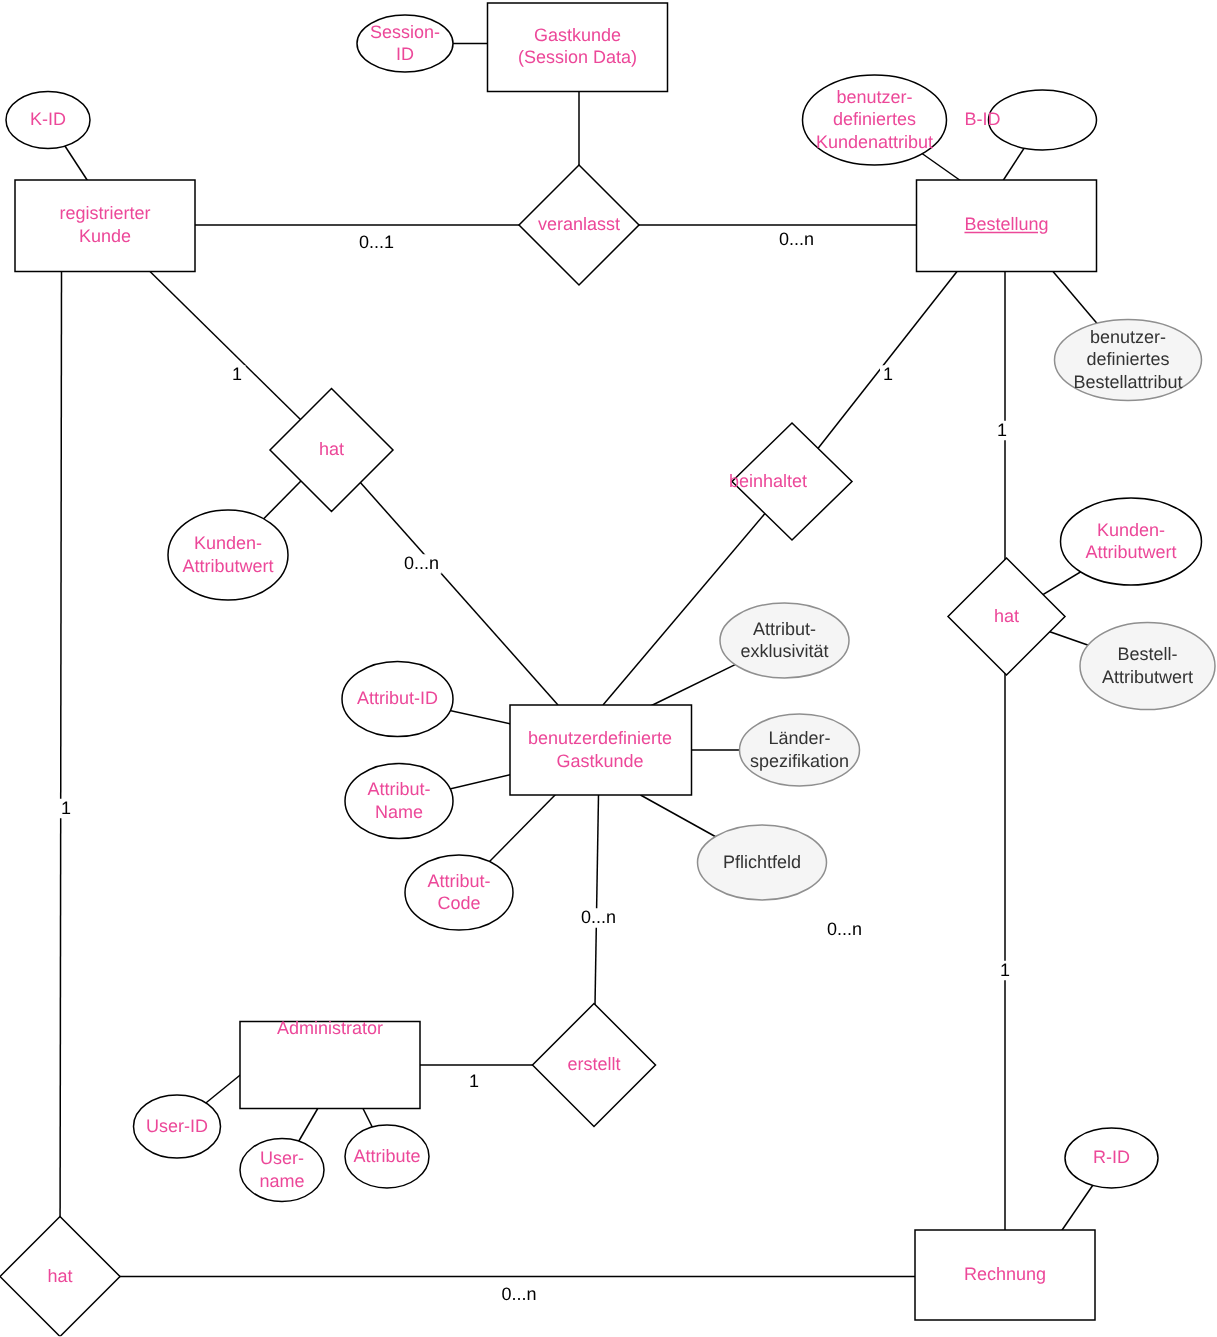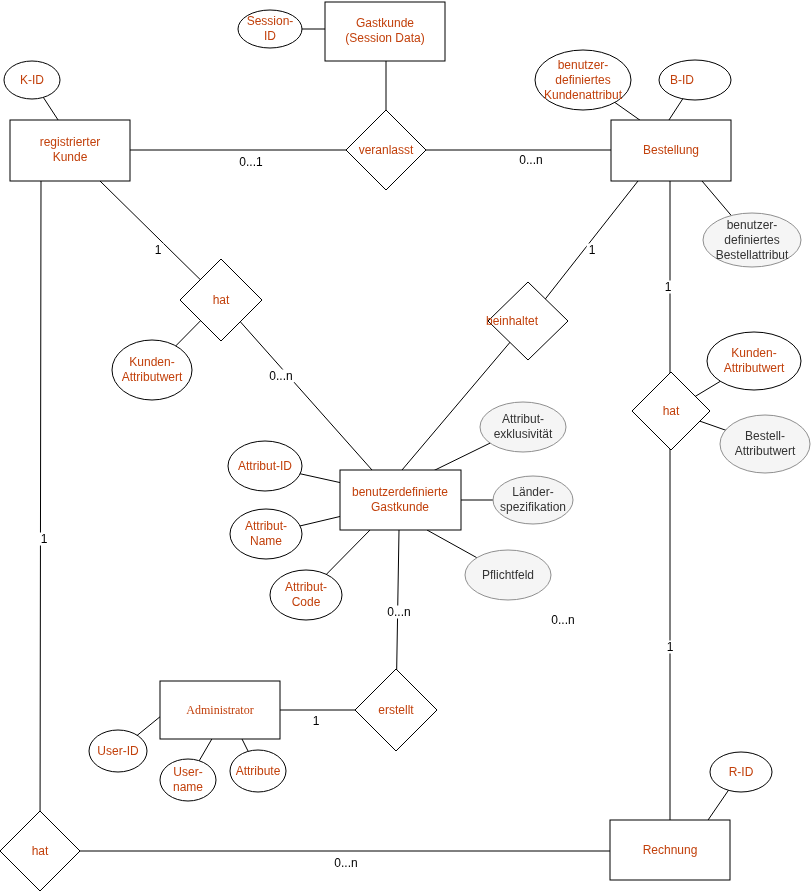--- a/index.html
+++ b/index.html
@@ -4,21 +4,21 @@
 <style>
   html,body{margin:0;padding:0;background:#ffffff;}
   .canvas{
     position:relative;width:811px;height:891px;background:#ffffff;
     font-family:"Liberation Sans",sans-serif;overflow:hidden;
   }
   .canvas svg{position:absolute;left:0;top:0;display:block;}
   .lbl{
     position:absolute;transform:translate(-50%,-50%);
     font-size:12px;line-height:15px;text-align:center;
-    white-space:pre-line;color:#c2410c;pointer-events:none;
+    white-space:pre-line;color:#ec4899;pointer-events:none;
   }
   .lbl.derived{color:#333;}
   .card{
     position:absolute;transform:translate(-50%,-50%);
     font-size:12px;line-height:13px;background:#ffffff;
     padding:0 2px;color:#000;pointer-events:none;margin-top:12px;
   }
   line{stroke:#000;stroke-width:1;}
   .shape{fill:#ffffff;stroke:#000000;stroke-width:1;}
   .shape.derived{fill:#f5f5f5;stroke:#8f8f8f;}
@@ -101,40 +101,40 @@
       <ellipse class="shape" cx="188" cy="780" rx="28" ry="21"></ellipse>
       <ellipse class="shape" cx="258" cy="771" rx="28" ry="21"></ellipse>
       <ellipse class="shape" cx="741" cy="772" rx="31" ry="20"></ellipse>
     </g>
   </svg>
 
   <div class="lbl" style="left:385px;top:31px;">Gastkunde
 (Session Data)</div>
   <div class="lbl" style="left:70px;top:150px;">registrierter
 Kunde</div>
-  <div class="lbl" style="left:671px;top:150px;">Bestellung</div>
+  <div class="lbl" style="left:671px;top:150px;text-decoration:underline;">Bestellung</div>
   <div class="lbl" style="left:400px;top:500px;">benutzerdefinierte
 Gastkunde</div>
-  <div class="lbl" style="left:220px;top:710px;font-family:Liberation Serif, serif;">Administrator</div>
+  <div class="lbl" style="left:220px;top:686px;">Administrator</div>
   <div class="lbl" style="left:670px;top:850px;">Rechnung</div>
 
   <div class="lbl" style="left:386px;top:150px;">veranlasst</div>
   <div class="lbl" style="left:221px;top:300px;">hat</div>
   <div class="lbl" style="left:512px;top:321px;">beinhaltet</div>
   <div class="lbl" style="left:671px;top:411px;">hat</div>
   <div class="lbl" style="left:396px;top:710px;">erstellt</div>
   <div class="lbl" style="left:40px;top:851px;">hat</div>
 
   <div class="lbl" style="left:270px;top:29px;">Session-
 ID</div>
   <div class="lbl" style="left:32px;top:80px;">K-ID</div>
   <div class="lbl" style="left:583px;top:80px;">benutzer-
 definiertes
 Kundenattribut</div>
-  <div class="lbl" style="left:682px;top:80px;text-align:right;">B-ID</div>
+  <div class="lbl" style="left:655px;top:80px;text-align:right;">B-ID</div>
   <div class="lbl derived" style="left:752px;top:240px;">benutzer-
 definiertes
 Bestellattribut</div>
   <div class="lbl" style="left:152px;top:370px;">Kunden-
 Attributwert</div>
   <div class="lbl" style="left:754px;top:361px;">Kunden-
 Attributwert</div>
   <div class="lbl derived" style="left:765px;top:444px;text-align:center;">Bestell-
 Attributwert</div>
   <div class="lbl derived" style="left:523px;top:427px;">Attribut-

